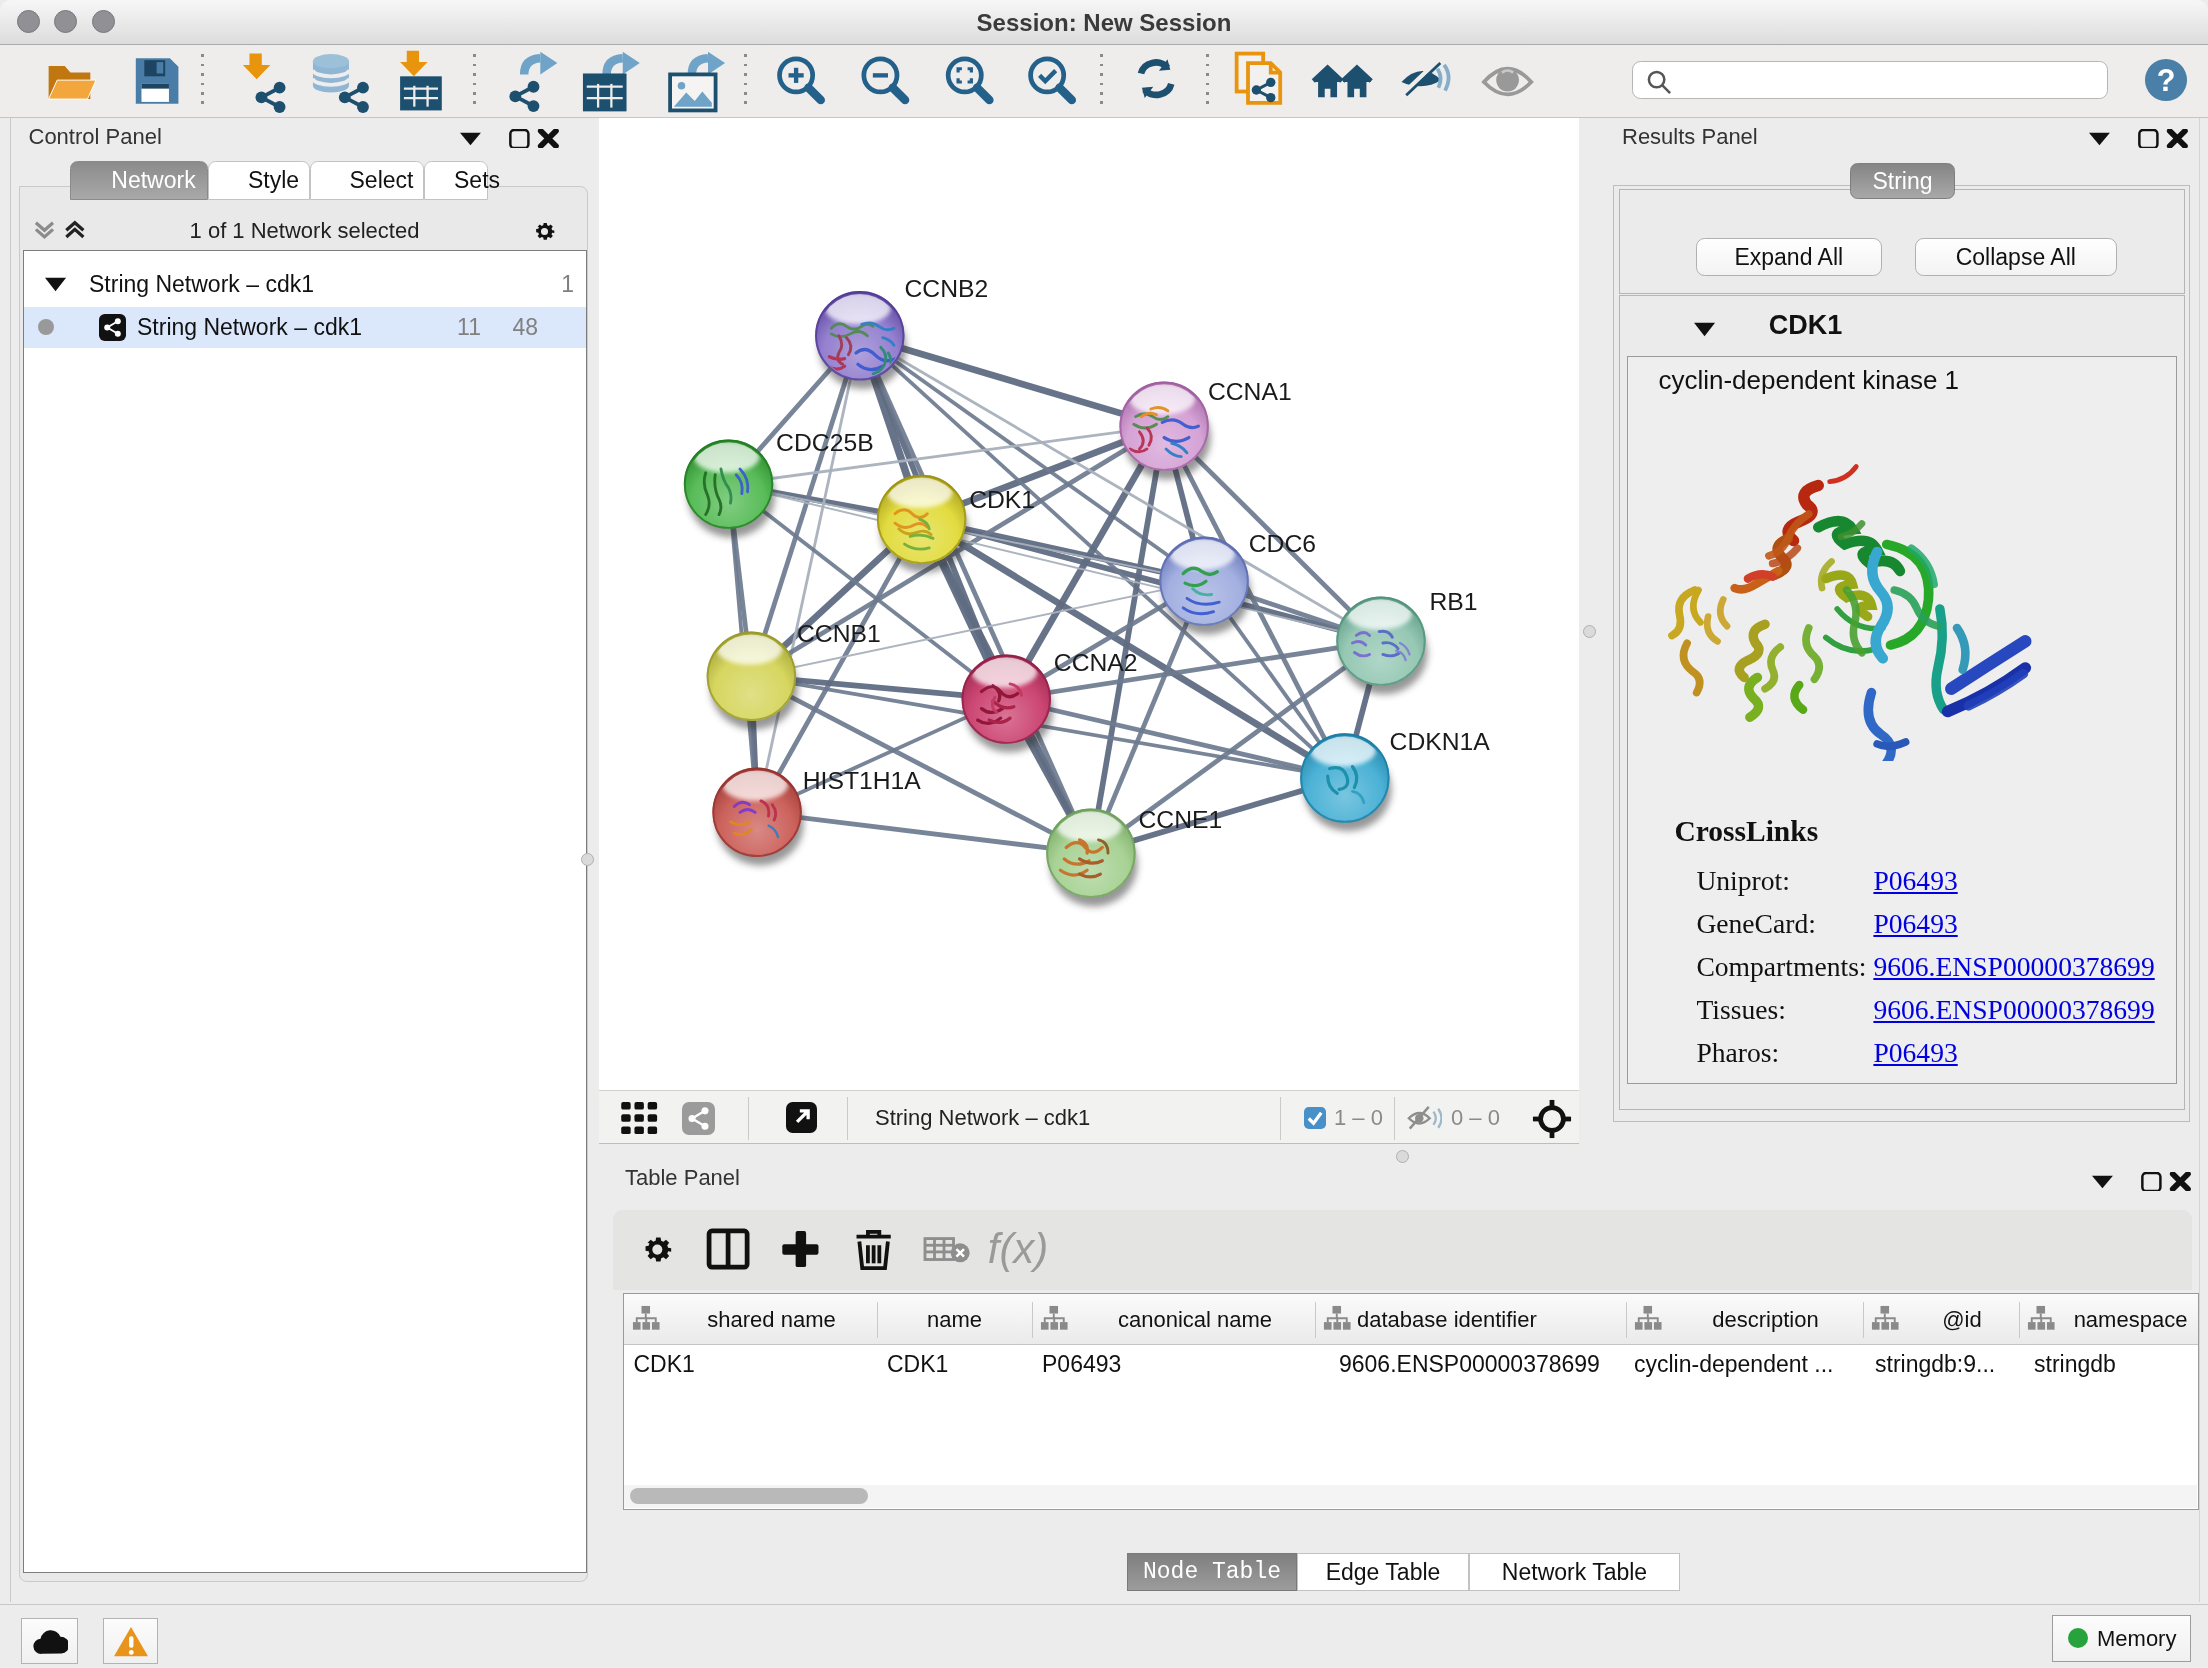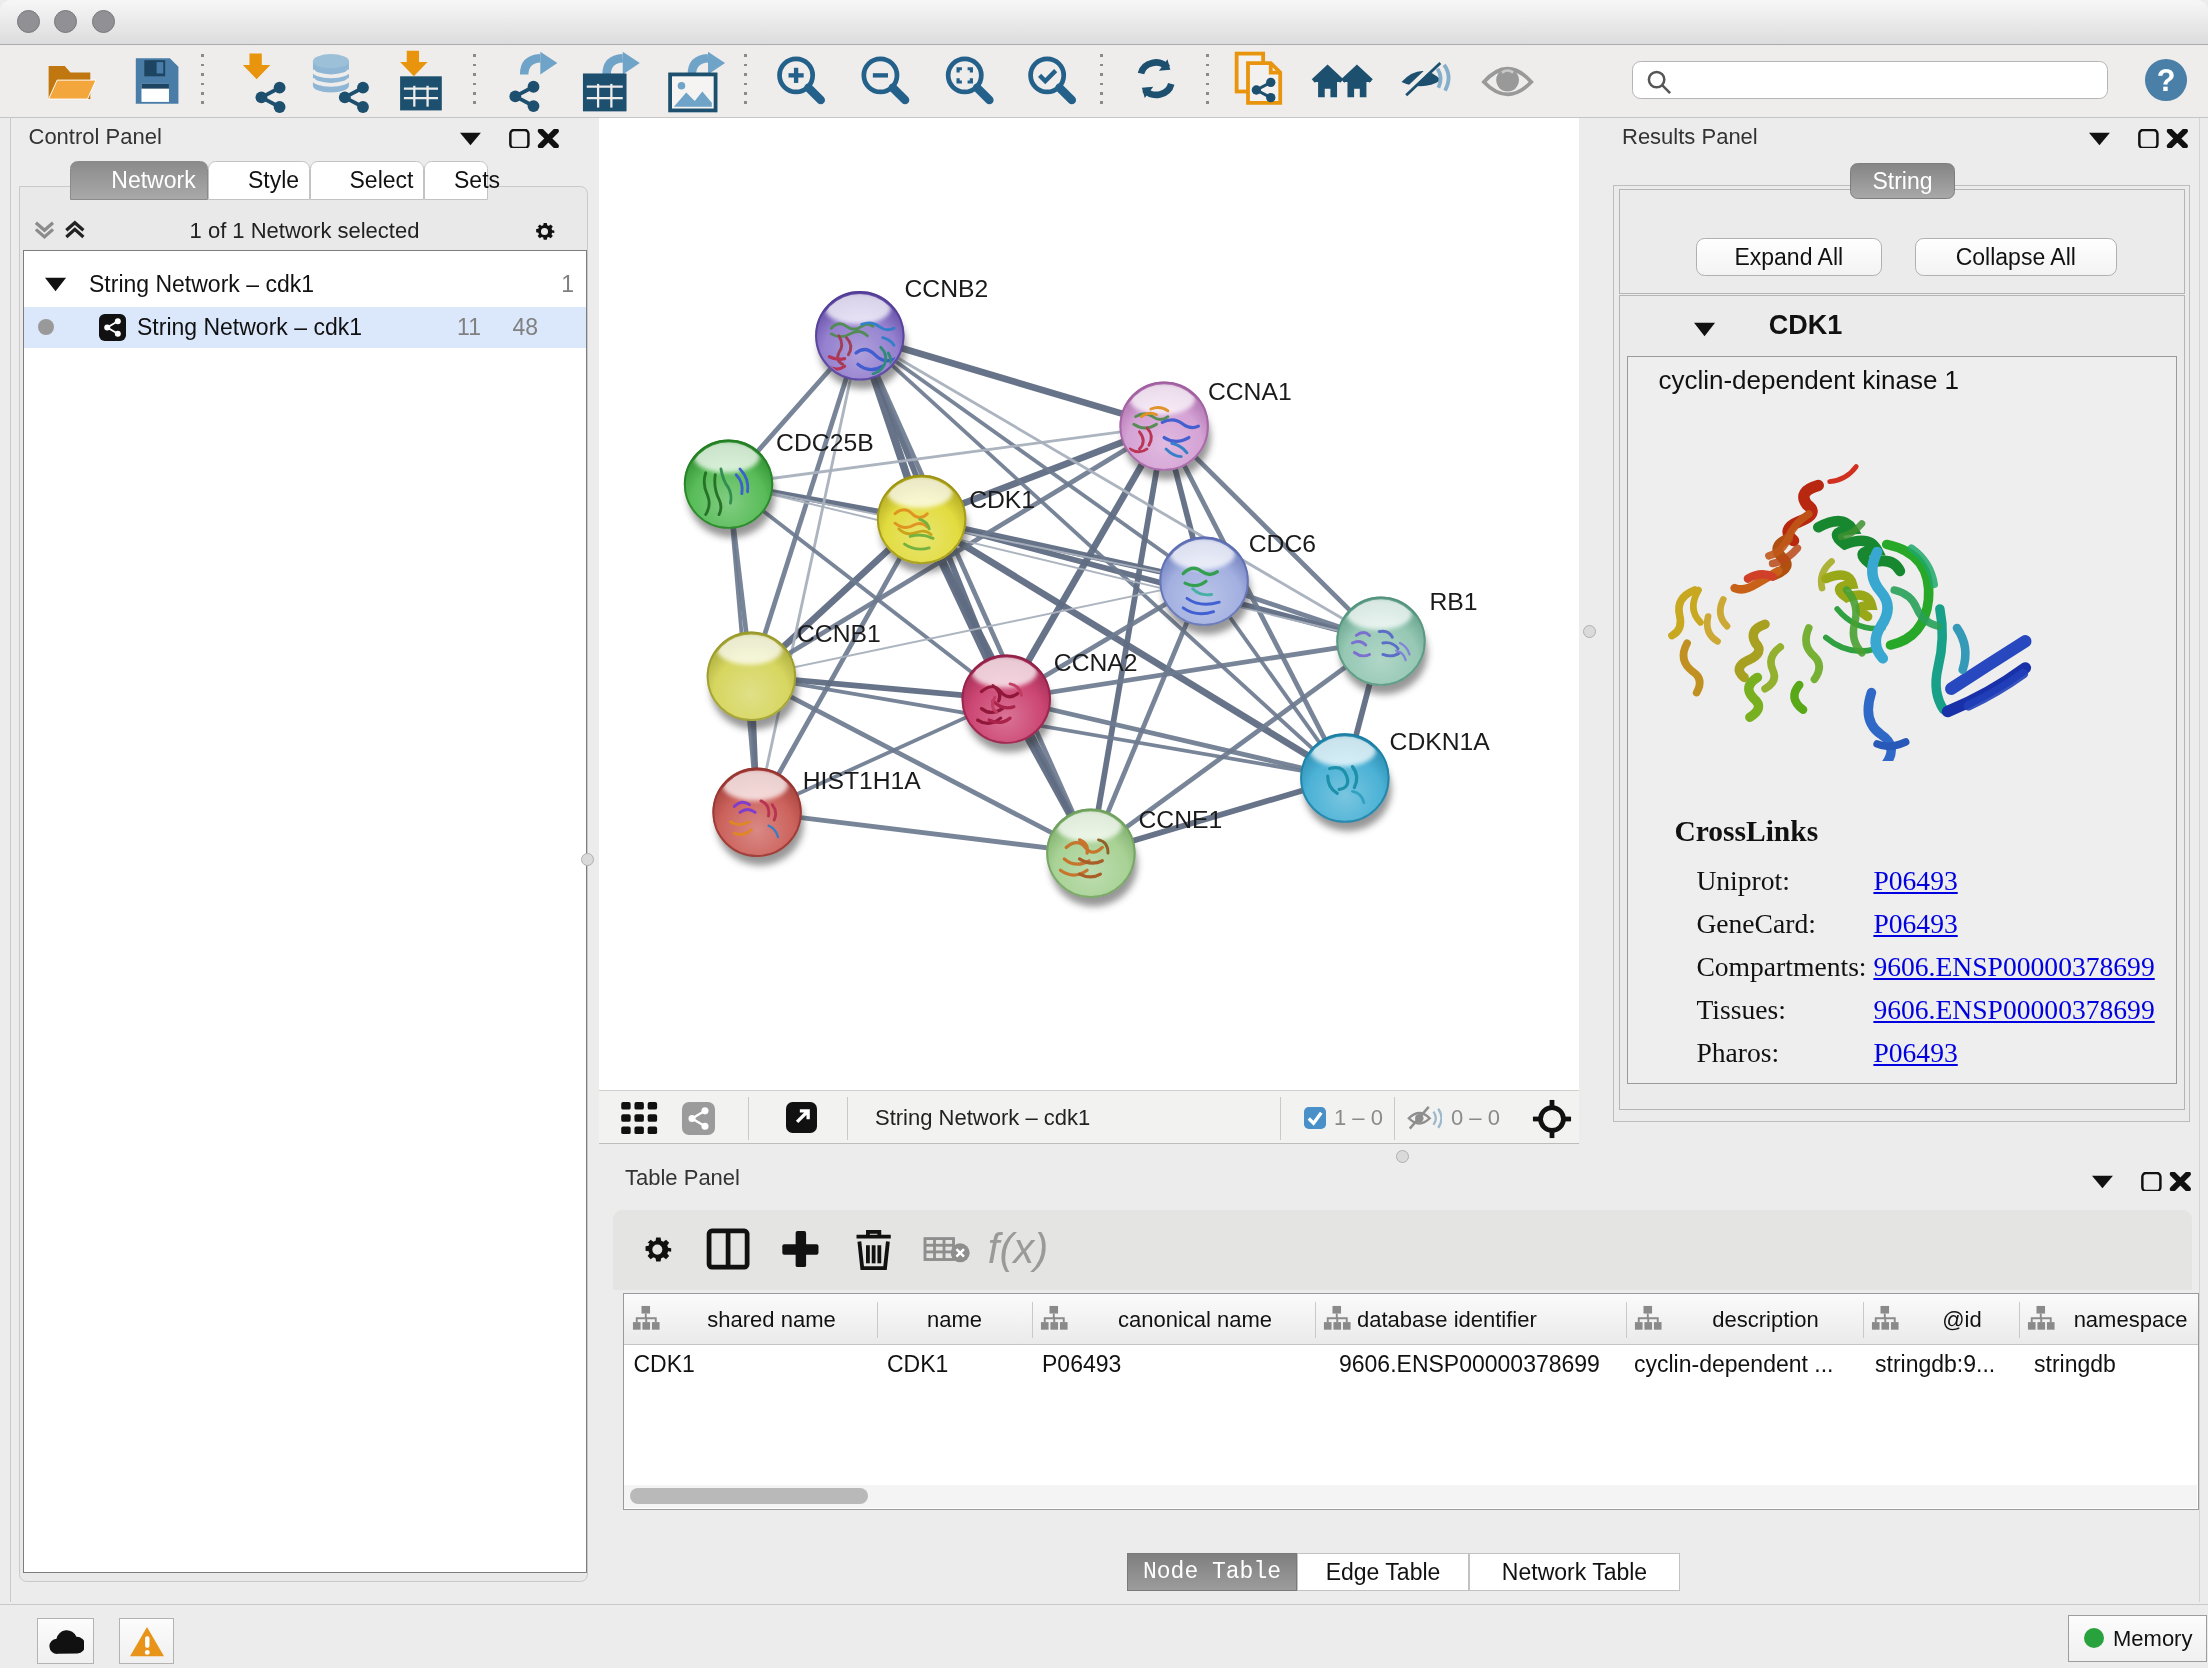--- a/index.html
+++ b/index.html
@@ -50,30 +50,31 @@
 .th { position:absolute; top:0; height:51px; font-size:22px; color:#111; }
 .thsep { position:absolute; top:7.6px; height:36px; width:1px; background:#c9c9c9; }
 .td { position:absolute; top:57px; font-size:23px; color:#111; }
 #tp-scroll { left:0px; top:191px; width:1573px; height:23px; background:#f4f4f4; }
 #tp-thumb { left:5.7px; top:2.9px; width:238px; height:16px; background:#b9b9b9; border-radius:8.6px; }
 .btab { position:absolute; top:1553px; height:38px; background:#fff; border:1px solid #c2c2c2;
   font-size:23px; color:#111; text-align:center; line-height:36px; }
 .btabsel { background:linear-gradient(#7f7f7f,#9c9c9c); color:#fff; border-color:#7a7a7a;font-family:Liberation Mono, monospace; }
 
 #statusbar { left:0; top:1604px; width:2208px; height:65px; background:#ececec; border-top:1.9px solid #c9c8c7; }
-.sbtn { position:absolute; background:linear-gradient(#fcfcfc,#f0f0f0); border:1.9px solid #b3b3b3;margin-left:16px; }
+.sbtn { position:absolute; background:linear-gradient(#fcfcfc,#f0f0f0); border:1.9px solid #b3b3b3; }
 text { font-family:"Liberation Sans", sans-serif; }
 </style>
 </head>
 <body>
 
 <div id="titlebar" class="abs">
   <div class="tl abs" style="left:17px"></div>
   <div class="tl abs" style="left:54px"></div>
   <div class="tl abs" style="left:92px"></div>
+  <div id="title" class="abs">Session: New Session</div>
 </div>
 
 <div id="toolbar" class="abs">
 <svg class="abs" style="left:0;top:0" width="2208" height="72" viewBox="0 0 2322 76">
 <g transform="translate(45,13)">
       <path d="M2,8 h17 l6,7 h21 v28 h-44 z" fill="#c0770f"></path>
       <path d="M2,43 l9,-20 h41 l-9,20 z" fill="#f3a63c" stroke="#fff" stroke-width="1"></path>
     </g>
 <g transform="translate(136,13)">
       <path d="M3,0 h36 l9,9 v39 h-45 z" fill="#4a7ca8"></path>

